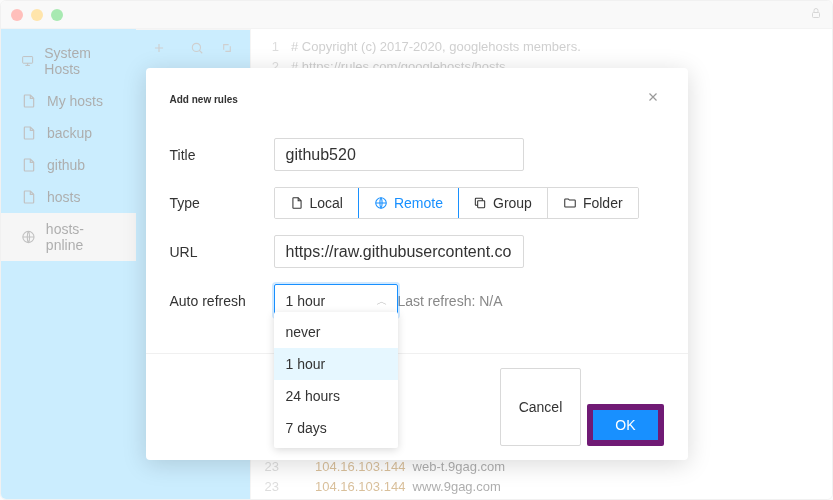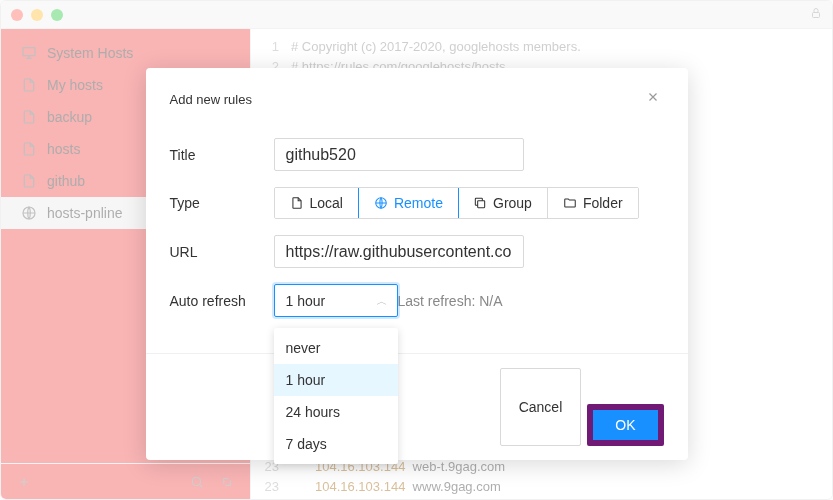--- a/index.html
+++ b/index.html
@@ -10,21 +10,21 @@
     .titlebar { height: 28px; background: #f0f0f0; display: flex; align-items: center; padding: 0 10px; border-bottom: 1px solid #e0e0e0; }
     .traffic-lights { display: flex; gap: 8px; }
     .traffic-light { width: 12px; height: 12px; border-radius: 50%; }
     .tl-red { background: #ff5f56; }
     .tl-yellow { background: #ffbd2e; }
     .tl-green { background: #27c93f; }
     .lock-icon { margin-left: auto; color: #999; font-size: 12px; }
     
     .main-area { flex: 1; display: flex; overflow: hidden; }
     
-    .sidebar { width: 250px; background: #ef4444; border-right: 1px solid #e5e5e5; display: flex; flex-direction: column; }
+    .sidebar { width: 250px; background: #7dd3fc; border-right: 1px solid #e5e5e5; display: flex; flex-direction: row; }
     .sidebar-list { flex: 1; padding-top: 8px; overflow-y: auto; }
     .sidebar-item { display: flex; align-items: center; padding: 8px 20px; font-size: 14px; color: #333; cursor: pointer; gap: 10px; }
     .sidebar-item.selected { background: #e8e8e8; }
     .sidebar-item .icon { width: 16px; height: 16px; color: #666; display: flex; align-items: center; justify-content: center; }
     .sidebar-footer { height: 36px; border-top: 1px solid #e5e5e5; display: flex; align-items: center; padding: 0 12px; gap: 8px; }
     .sidebar-footer .spacer { flex: 1; }
     .footer-btn { background: none; border: none; color: #888; cursor: pointer; padding: 4px; font-size: 14px; display: flex; align-items: center; }
     
     .editor { flex: 1; background: #fff; overflow: hidden; position: relative; }
     .code-area { padding: 8px 0; font-family: Menlo, Consolas, monospace; font-size: 13px; line-height: 20px; }
@@ -32,39 +32,39 @@
     .line-num { width: 40px; text-align: right; padding-right: 12px; color: #aaa; user-select: none; }
     .line-content { color: #333; }
     .comment { color: #888; }
     .ip { color: #a16207; margin-left: 24px; }
     .host { color: #333; }
     
     
     .overlay { position: absolute; inset: 0; background: rgba(255,255,255,0.6); display: flex; align-items: flex-start; justify-content: center; padding-top: 68px; }
     .modal { width: 542px; background: #fff; border-radius: 4px; box-shadow: 0 4px 24px rgba(0,0,0,0.15); }
     .modal-header { display: flex; align-items: center; padding: 18px 24px; }
-    .modal-title { font-size: 13px; font-weight: 400; color: #333; }
+    .modal-title { font-size: 10px; font-weight: 700; color: #333; }
     .modal-close { margin-left: auto; background: none; border: none; font-size: 16px; color: #999; cursor: pointer; padding: 4px; }
     .modal-body { padding: 8px 24px 20px; }
     .form-row { display: flex; align-items: center; margin-bottom: 16px; }
     .form-label { width: 104px; font-size: 14px; color: #333; }
     .form-control { flex: 1; }
     
     .text-input { width: 250px; height: 33px; padding: 0 11px; border: 1px solid #d9d9d9; border-radius: 2px; font-size: 16px; color: #333; outline: none; }
     
     .segmented { display: inline-flex; border: 1px solid #d9d9d9; border-radius: 2px; overflow: hidden; }
     .seg-btn { display: flex; align-items: center; gap: 6px; padding: 7px 15px; background: #fff; border: none; border-right: 1px solid #d9d9d9; font-size: 14px; color: #333; cursor: pointer; }
     .seg-btn:last-child { border-right: none; }
     .seg-btn.active { color: #1890ff; border: 1px solid #1890ff; margin: -1px; z-index: 1; position: relative; }
     .seg-btn .seg-icon { width: 14px; height: 14px; display: inline-flex; align-items: center; justify-content: center; }
     
     .select-wrap { position: relative; display: inline-block; }
     .select-box { width: 124px; height: 33px; padding: 0 28px 0 11px; border: 1px solid #1890ff; border-radius: 2px; font-size: 14px; color: #333; display: flex; align-items: center; cursor: pointer; box-shadow: 0 0 0 2px rgba(24,144,255,0.2); }
     .select-arrow { position: absolute; right: 10px; top: 50%; transform: translateY(-50%); color: #bbb; font-size: 11px; pointer-events: none; }
-    .dropdown { position: absolute; top: 44px; left: 0; width: 124px; background: #fff; border-radius: 2px; box-shadow: 0 2px 8px rgba(0,0,0,0.15); z-index: 10; padding: 4px 0; }
+    .dropdown { position: absolute; top: 28px; left: 0; width: 124px; background: #fff; border-radius: 2px; box-shadow: 0 2px 8px rgba(0,0,0,0.15); z-index: 10; padding: 4px 0; }
     .dropdown-item { padding: 8px 12px; font-size: 14px; color: #333; cursor: pointer; }
     .dropdown-item.selected-opt { background: #e6f7ff; font-weight: 500; }
     
     .refresh-info { font-size: 14px; color: #888; }
     
     .modal-footer { padding: 14px 24px; border-top: 1px solid #f0f0f0; display: flex; justify-content: flex-end; gap: 6px; }
     .btn { padding: 7px 18px; border-radius: 2px; font-size: 14px; cursor: pointer; }
     .btn-default { background: #fff; border: 1px solid #d9d9d9; color: #333; }
     .btn-primary { background: #1890ff; border: 6px solid #701a75; color: #fff; padding: 7px 22px; margin-top: 36px; }
     
@@ -118,30 +118,30 @@
             </span>
           <span>backup</span>
         </div>
         <div class="sidebar-item">
           <span class="icon">
               <svg viewBox="0 0 24 24" fill="none" stroke="currentColor" stroke-width="1.8">
                 <path d="M14 3H6a1 1 0 0 0-1 1v16a1 1 0 0 0 1 1h12a1 1 0 0 0 1-1V8l-5-5z"></path>
                 <path d="M14 3v5h5"></path>
               </svg>
             </span>
+          <span>github</span>
+        </div>
+        <div class="sidebar-item">
+          <span class="icon">
+              <svg viewBox="0 0 24 24" fill="none" stroke="currentColor" stroke-width="1.8">
+                <path d="M14 3H6a1 1 0 0 0-1 1v16a1 1 0 0 0 1 1h12a1 1 0 0 0 1-1V8l-5-5z"></path>
+                <path d="M14 3v5h5"></path>
+              </svg>
+            </span>
           <span>hosts</span>
-        </div>
-        <div class="sidebar-item">
-          <span class="icon">
-              <svg viewBox="0 0 24 24" fill="none" stroke="currentColor" stroke-width="1.8">
-                <path d="M14 3H6a1 1 0 0 0-1 1v16a1 1 0 0 0 1 1h12a1 1 0 0 0 1-1V8l-5-5z"></path>
-                <path d="M14 3v5h5"></path>
-              </svg>
-            </span>
-          <span>github</span>
         </div>
         <div class="sidebar-item selected">
           <span class="icon">
               <svg viewBox="0 0 24 24" fill="none" stroke="currentColor" stroke-width="1.8">
                 <circle cx="12" cy="12" r="9"></circle>
                 <path d="M3 12h18M12 3c2.5 3 2.5 15 0 18M12 3c-2.5 3-2.5 15 0 18"></path>
               </svg>
             </span>
           <span>hosts-pnline</span>
         </div>

